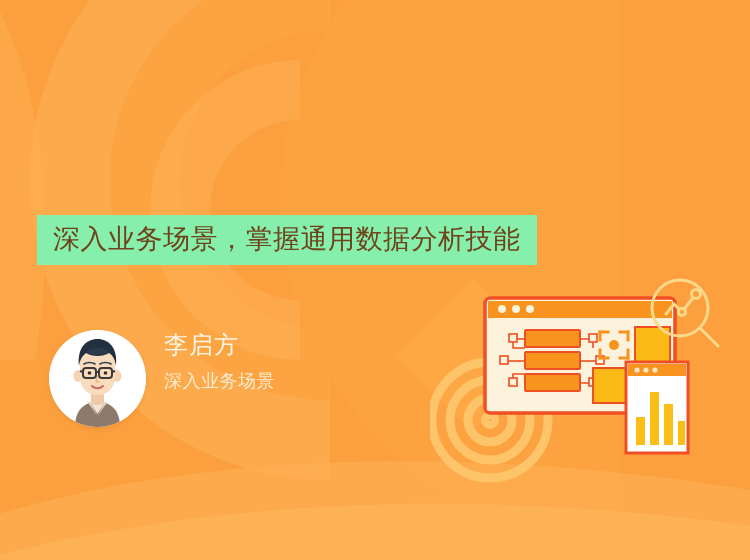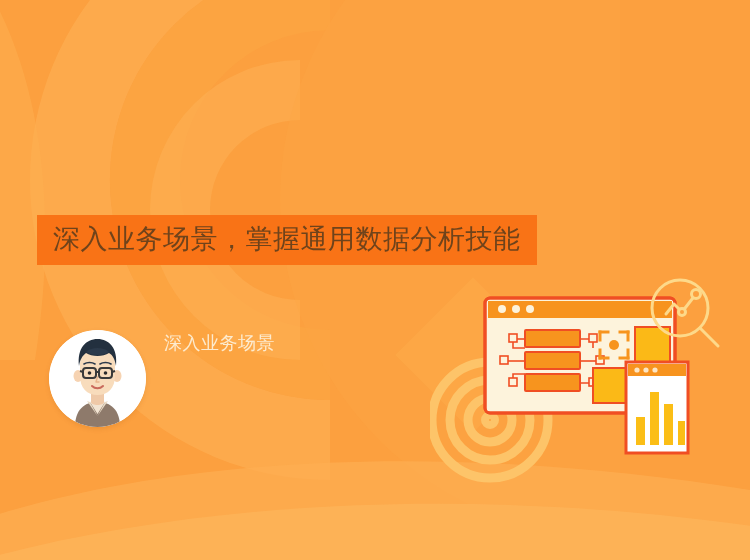--- a/index.html
+++ b/index.html
@@ -16,21 +16,21 @@
 
   
   .title{
     position:absolute;left:41px;top:148px;
     font-size:47px;line-height:58px;font-weight:bold;
     color:#7C4718;letter-spacing:1px;white-space:nowrap;
     font-family:"DejaVu Sans","Liberation Sans",sans-serif;
   }
   .subtitle-band{
     position:absolute;left:37px;top:215px;
-    background:#f97316;padding:8px 16px 10px 16px;
+    background:#86efac;padding:8px 16px 10px 16px;
     box-sizing:border-box;display:inline-block;
   }
   .subtitle{
     font-size:27px;line-height:32px;color:#6F431B;
     white-space:nowrap;letter-spacing:0.5px;
     font-family:"DejaVu Sans","Liberation Sans",sans-serif;
   }
 
   
   .avatar{
@@ -127,20 +127,21 @@
       <path d="M35 34 C38 32 43 32 46 34" stroke="#2C3A4B" stroke-width="1.6" fill="none" stroke-linecap="round"></path>
       <path d="M51 34 C54 32 59 32 62 34" stroke="#2C3A4B" stroke-width="1.6" fill="none" stroke-linecap="round"></path>
 
       <path d="M48.5 47 L47 52 L50 52" stroke="#E8B48D" stroke-width="1.4" fill="none" stroke-linecap="round" stroke-linejoin="round"></path>
 
       <path d="M43 56 C46 59 51 59 54 56" stroke="#C96A5C" stroke-width="2" fill="none" stroke-linecap="round"></path>
     </svg>
   </div>
 
   <div class="presenter-text">
+    <div class="presenter-name">李启方</div>
     <div class="presenter-role">深入业务场景</div>
   </div>
 
   <div class="illustration">
     <svg viewBox="0 0 320 215" xmlns="http://www.w3.org/2000/svg">
 
       <g fill="none" stroke="#FDC469" stroke-width="9">
         <circle cx="60" cy="150" r="58"></circle>
         <circle cx="60" cy="150" r="40"></circle>
         <circle cx="60" cy="150" r="22"></circle>

